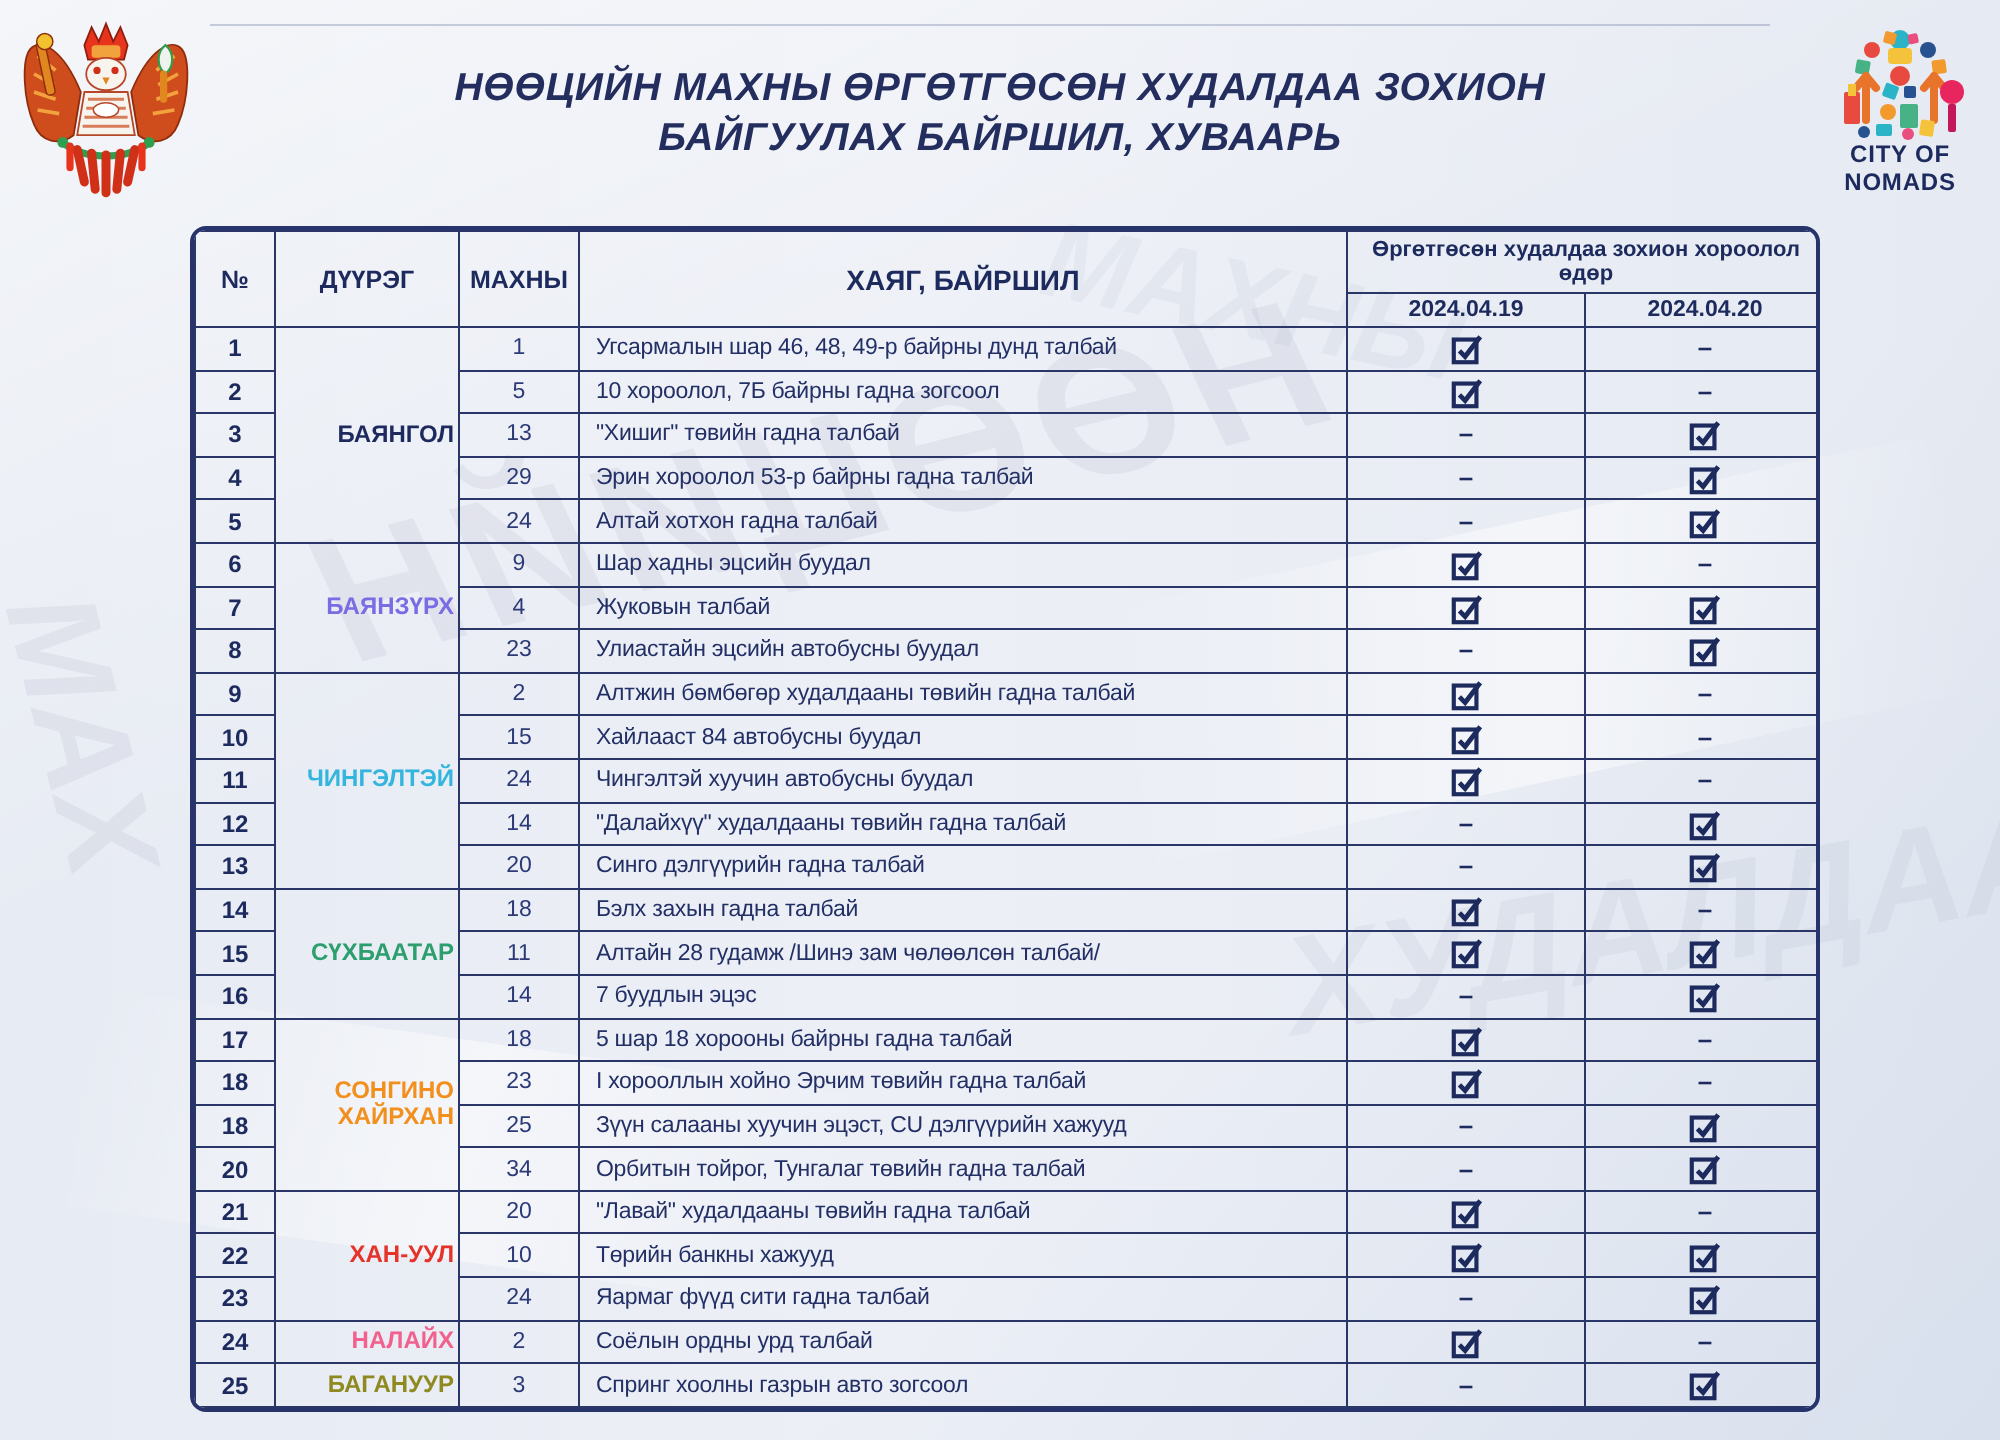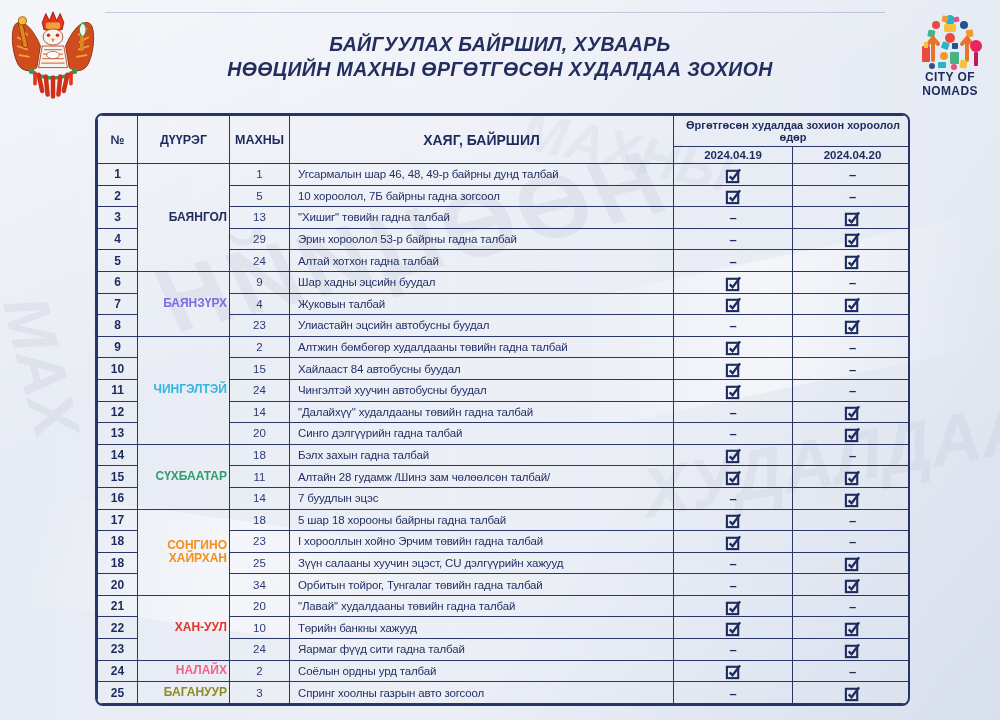--- a/index.html
+++ b/index.html
@@ -96,22 +96,22 @@
       <path d="M26 70 C38 80 62 80 74 70" stroke="#2f9e4f" stroke-width="4" fill="none"></path>
       <circle cx="26" cy="70" r="3" fill="#2f9e4f"></circle>
       <circle cx="74" cy="70" r="3" fill="#2f9e4f"></circle>
 
       <path d="M34 74 L38 92 M42 76 L44 96 M50 77 L50 98 M58 76 L56 96 M66 74 L62 92" stroke="#d03018" stroke-width="5" stroke-linecap="round" fill="none"></path>
       <path d="M30 72 L30 84 M70 72 L70 84" stroke="#e8341c" stroke-width="4" stroke-linecap="round"></path>
     </svg>
   </div>
 
   <div class="title">
+    <div>НӨӨЦИЙН МАХНЫ ӨРГӨТГӨСӨН ХУДАЛДАА ЗОХИОН</div>
     <div>БАЙГУУЛАХ БАЙРШИЛ, ХУВААРЬ</div>
-    <div>НӨӨЦИЙН МАХНЫ ӨРГӨТГӨСӨН ХУДАЛДАА ЗОХИОН</div>
   </div>
 
   <div class="nomads">
     <svg width="72" height="58" viewBox="0 0 72 58">
 
       <path d="M8 56 L8 30 C8 12 22 2 36 2 C50 2 64 12 64 30 L64 56 Z" fill="none"></path>
       <circle cx="36" cy="8" r="5" fill="#2bb3c8"></circle>
       <rect x="28" y="4" width="6" height="6" rx="1" fill="#f29a2e" transform="rotate(15 31 7)"></rect>
       <rect x="40" y="5" width="5" height="5" rx="1" fill="#e94e7e" transform="rotate(-12 42 7)"></rect>
       <circle cx="22" cy="13" r="4" fill="#e84a3f"></circle>

